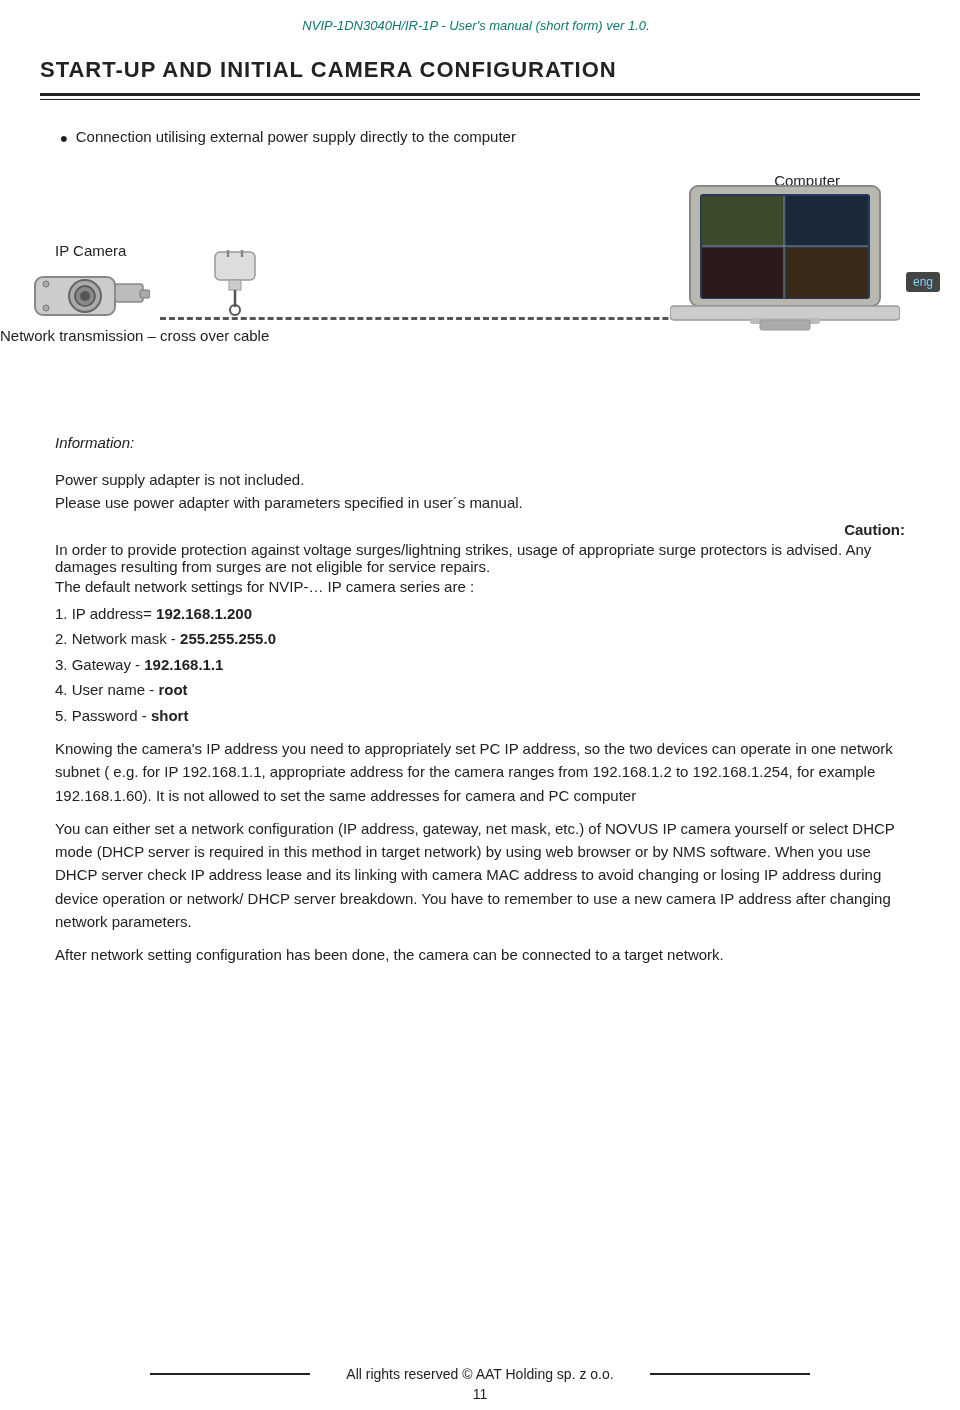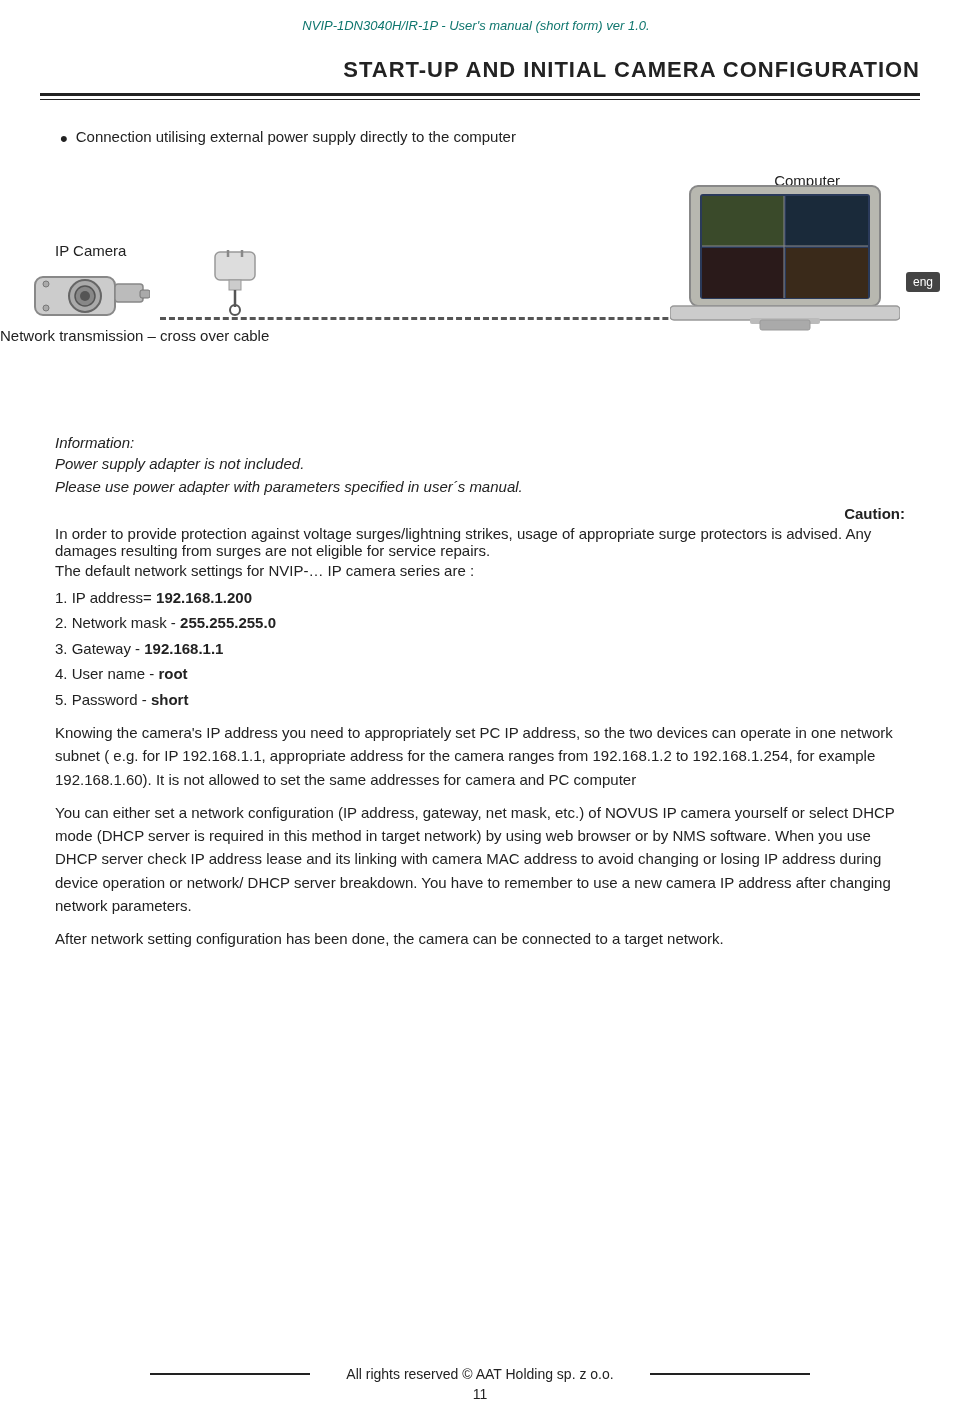--- a/index.html
+++ b/index.html
@@ -15,21 +15,21 @@
 
     .page-header {
       text-align: center;
       padding: 18px 40px 6px 32px;
       font-size: 13px;
       color: #0f766e;
       font-style: italic;
     }
 
     .main-title {
-      text-align: right;
+      text-align: left;
       font-size: 22px;
       font-weight: bold;
       letter-spacing: 1px;
       padding: 18px 40px 10px 40px;
     }
 
     .title-underline {
       border: none;
       border-top: 3px solid #222;
       margin: 0 40px 0 40px;
@@ -122,40 +122,39 @@
       width: 230px;
       height: 155px;
     }
 
     
     .eng-badge {
       position: absolute;
       top: 110px;
       right: 20px;
       background: #444;
-      color: #ffffff;
+      color: #7dd3fc;
       font-size: 12px;
       padding: 3px 7px;
       border-radius: 3px;
     }
 
     .content-area {
       padding: 0 55px;
     }
 
     .info-label {
       font-style: italic;
       font-size: 15px;
       margin-top: 12px;
-      margin-bottom: 4px;
+      margin-bottom: 20px;
     }
     .info-text {
       font-size: 15px;
       margin-bottom: 6px;
-      font-style: italic;
     }
 
     .caution-label {
       font-weight: bold;
       font-size: 15px;
       margin-top: 10px;
       text-align: right;
     }
     .caution-text {
       font-size: 15px;

